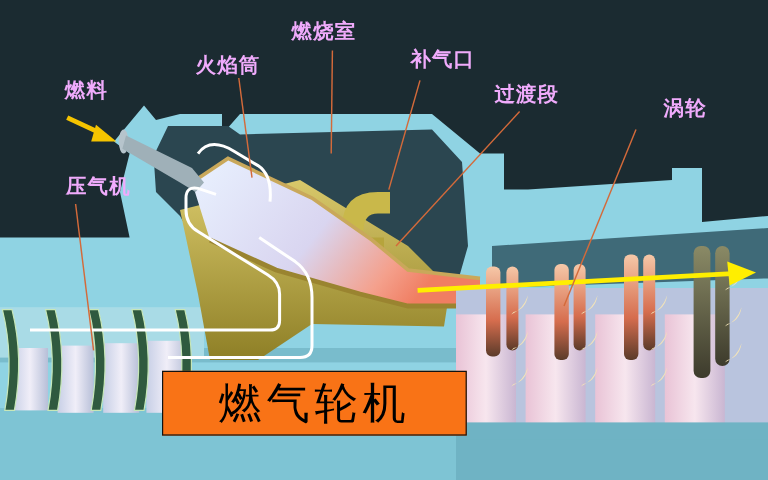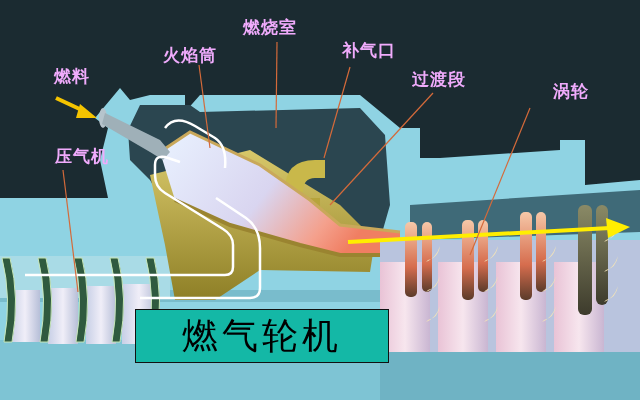--- a/index.html
+++ b/index.html
@@ -1,20 +1,20 @@
 <!DOCTYPE html>
 <html><head>
 <meta charset="utf-8">
 <style>
   html,body{margin:0;padding:0;}
   body{width:640px;height:400px;overflow:hidden;background:#1a2a30;font-family:"DejaVu Sans",sans-serif;}
   #stage{position:relative;width:640px;height:400px;overflow:hidden;background:#1b2b31;}
   svg{position:absolute;left:0;top:0;}
   .label{position:absolute;color:#f0abfc;font-size:17px;font-weight:bold;letter-spacing:1px;line-height:1;white-space:nowrap;}
-  #caption{position:absolute;left:135px;top:309px;width:254px;height:54px;background:#14b8a6;border:1px solid #111;box-sizing:border-box;display:flex;align-items:center;justify-content:center;}
+  #caption{position:absolute;left:135px;top:309px;width:254px;height:54px;background:#f97316;border:1px solid #111;box-sizing:border-box;display:flex;align-items:center;justify-content:center;}
   #caption span{font-family:"DejaVu Serif",serif;font-size:36px;color:#000;letter-spacing:4px;}
 </style>
 </head>
 <body>
 
 <div id="stage">
   <svg width="640" height="400" viewBox="0 0 640 400">
     <defs>
       <linearGradient id="flameGrad" x1="0" y1="0" x2="1" y2="0.4">
         <stop offset="0" stop-color="#e9f2ff"></stop>

